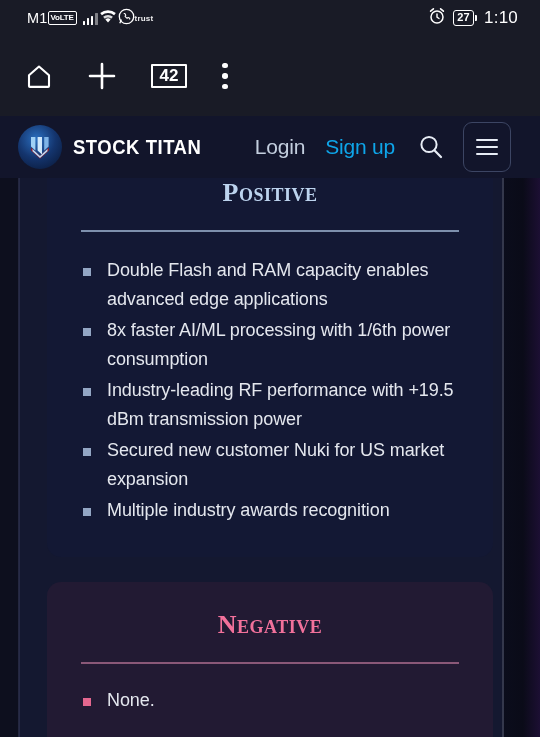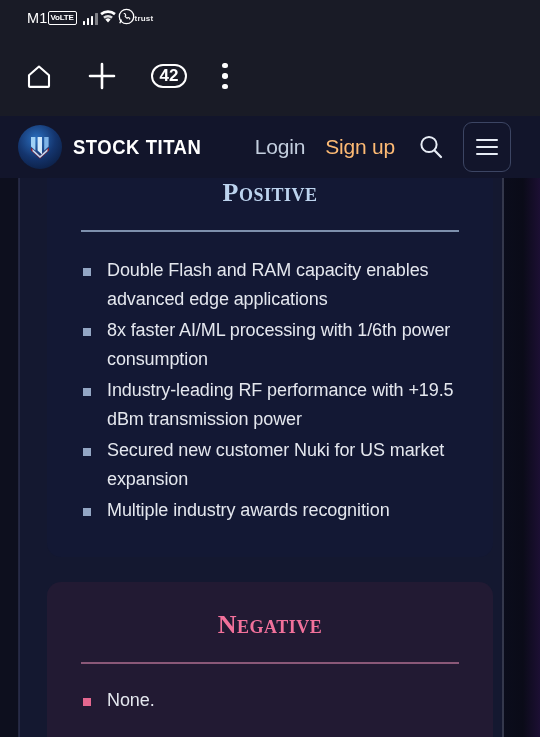--- a/index.html
+++ b/index.html
@@ -78,21 +78,21 @@
   .tune-icon { flex:0 0 auto; width:24px; height:24px; margin-right:10px; }
   .urltext {
     font-size:22.5px; color:#ffffff;
     white-space:nowrap; letter-spacing:-.2px;
   }
   .urltext .path { color:#9ea1ae; }
   .plus-btn { margin-left:22px; width:44px; height:44px; display:flex; align-items:center; justify-content:center; }
   .tabs-btn { margin-left:24px; width:42px; height:42px; display:flex; align-items:center; justify-content:center; }
   .tabcount {
     width:36px; height:24px;
-    border:2.6px solid #fff; border-radius:17px;
+    border:2.6px solid #fff; border-radius:1px;
     display:flex; align-items:center; justify-content:center;
     font-size:17px; font-weight:700; color:#fff;
   }
   .kebab-btn { margin-left:18px; margin-right:16px; width:34px; height:40px; display:flex; flex-direction:column; align-items:center; justify-content:center; gap:5px; }
   .kebab-btn span { width:5.5px; height:5.5px; border-radius:50%; background:#fff; display:block; }
 
   
   .page {
     position:absolute; top:116px; left:0;
     width:540px; height:621px;
@@ -142,21 +142,21 @@
     transform:scaleX(.88);
     transform-origin:left center;
     font-family:"Liberation Sans Narrow","Liberation Sans",sans-serif;
   }
   .nav-login {
     margin-left:36px;
     font-size:21px; color:#c3cede; letter-spacing:-.2px;
   }
   .nav-signup {
     margin-left:20px;
-    font-size:21px; color:#fdba74; letter-spacing:-.2px;
+    font-size:21px; color:#0ea5e9; letter-spacing:-.2px;
   }
   .search-btn { margin-left:20px; width:32px; height:32px; display:flex; align-items:center; justify-content:center; }
   .menu-btn {
     margin-left:16px; margin-right:16px;
     width:48px; height:50px;
     border:1.4px solid #3c4563; border-radius:9px;
     display:flex; flex-direction:column; align-items:center; justify-content:center; gap:5px;
   }
   .menu-btn span { width:22px; height:2.2px; background:#e7ecf5; border-radius:2px; display:block; }
 
@@ -238,20 +238,34 @@
       </span>
       <span>
         <svg width="17" height="17" viewBox="0 0 17 17">
             <circle cx="8.5" cy="8.5" r="7.2" fill="none" stroke="#fff" stroke-width="1.3"></circle>
             <path d="M1.8 15.2l1.6-3.6" stroke="#fff" stroke-width="1.3" fill="none"></path>
             <path d="M6.2 5.6c.5-.2.8 0 1 .4l.5 1.1c.1.3 0 .5-.2.7l-.4.4c.5.9 1.1 1.5 2 2l.4-.4c.2-.2.4-.3.7-.2l1.1.5c.4.2.6.5.4 1" stroke="#fff" stroke-width="1.1" fill="none" stroke-linecap="round"></path>
           </svg>
       </span>
       <span class="trust">trust</span>
     </div>
+    <div class="sb-right">
+      <span>
+        <svg width="18" height="18" viewBox="0 0 18 18">
+            <circle cx="9" cy="10" r="6" fill="none" stroke="#fff" stroke-width="1.5"></circle>
+            <path d="M9 7v3.2l2 1.3" stroke="#fff" stroke-width="1.4" fill="none" stroke-linecap="round"></path>
+            <path d="M2.6 4.2L5.4 1.8M15.4 4.2L12.6 1.8" stroke="#fff" stroke-width="1.6" stroke-linecap="round"></path>
+          </svg>
+      </span>
+      <span class="battery">
+        <span class="body">27</span>
+        <span class="nub"></span>
+      </span>
+      <span class="clock">1:10</span>
+    </div>
   </div>
 
   <div class="browserbar">
     <div class="home-icon">
       <svg width="30" height="30" viewBox="0 0 30 30">
           <path d="M5 14.2L15 5.5l10 8.7V25a.9.9 0 0 1-.9.9H5.9A.9.9 0 0 1 5 25z" fill="none" stroke="#fff" stroke-width="2.1" stroke-linejoin="round"></path>
         </svg>
     </div>
 
 

